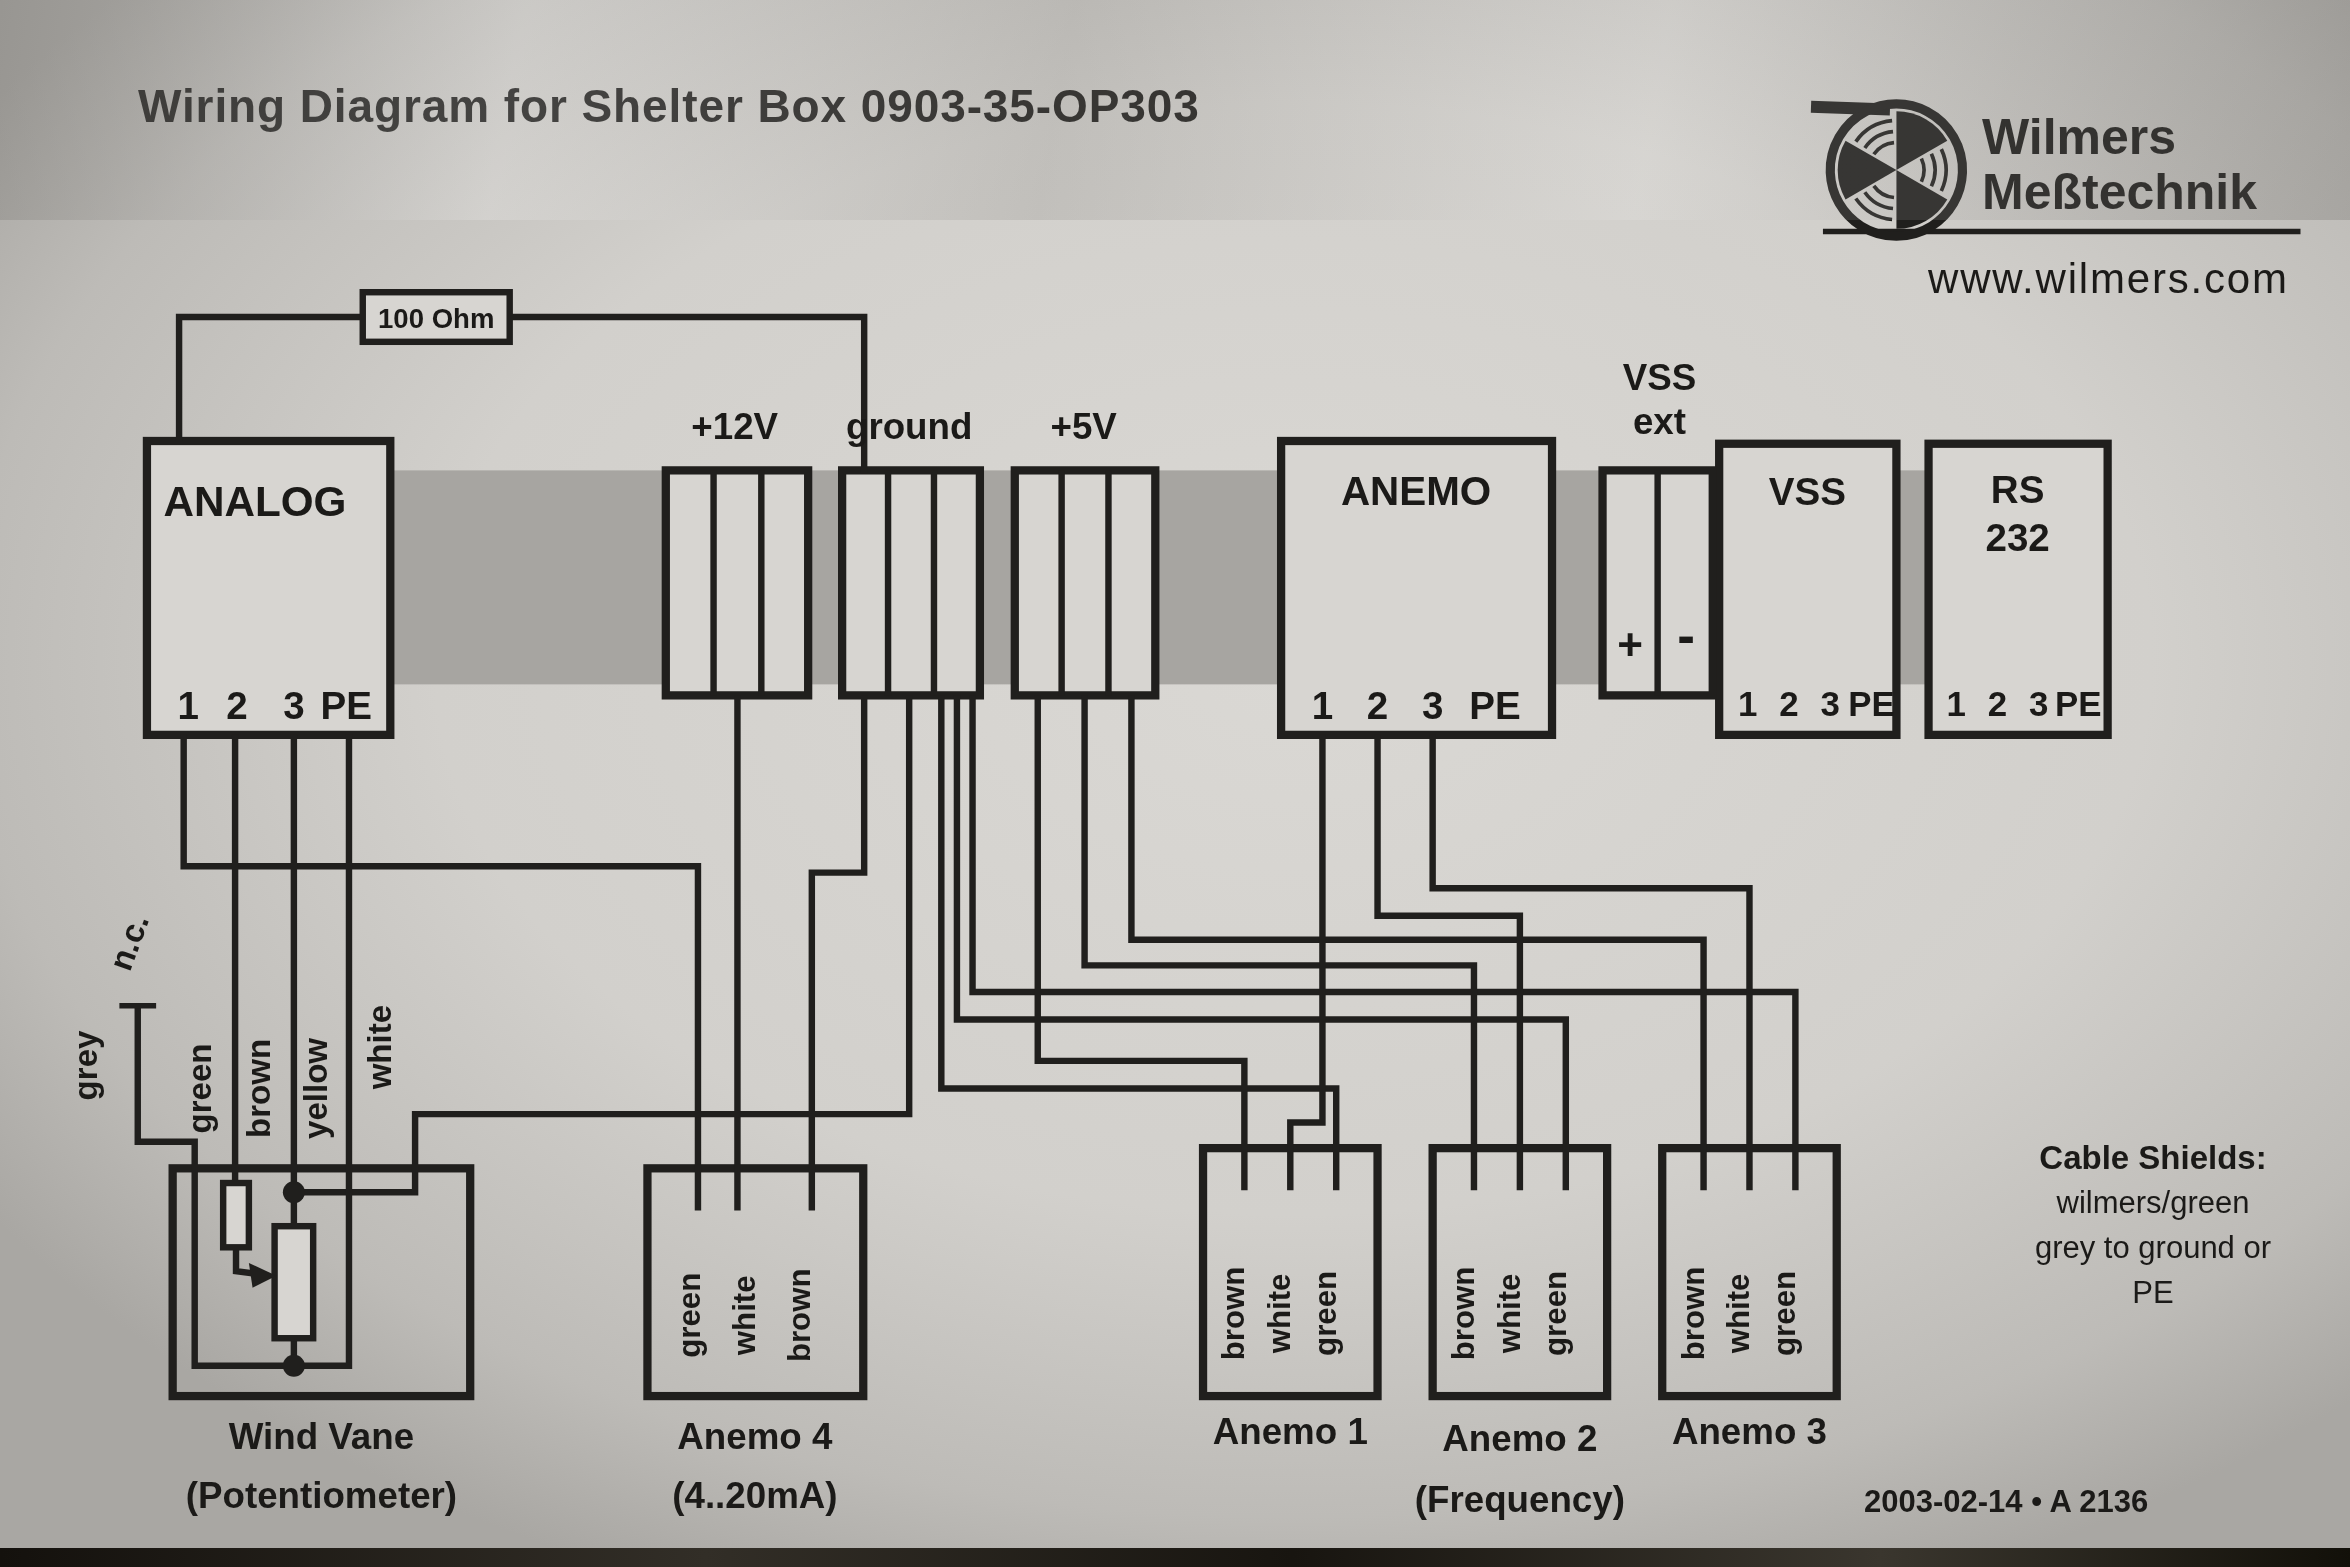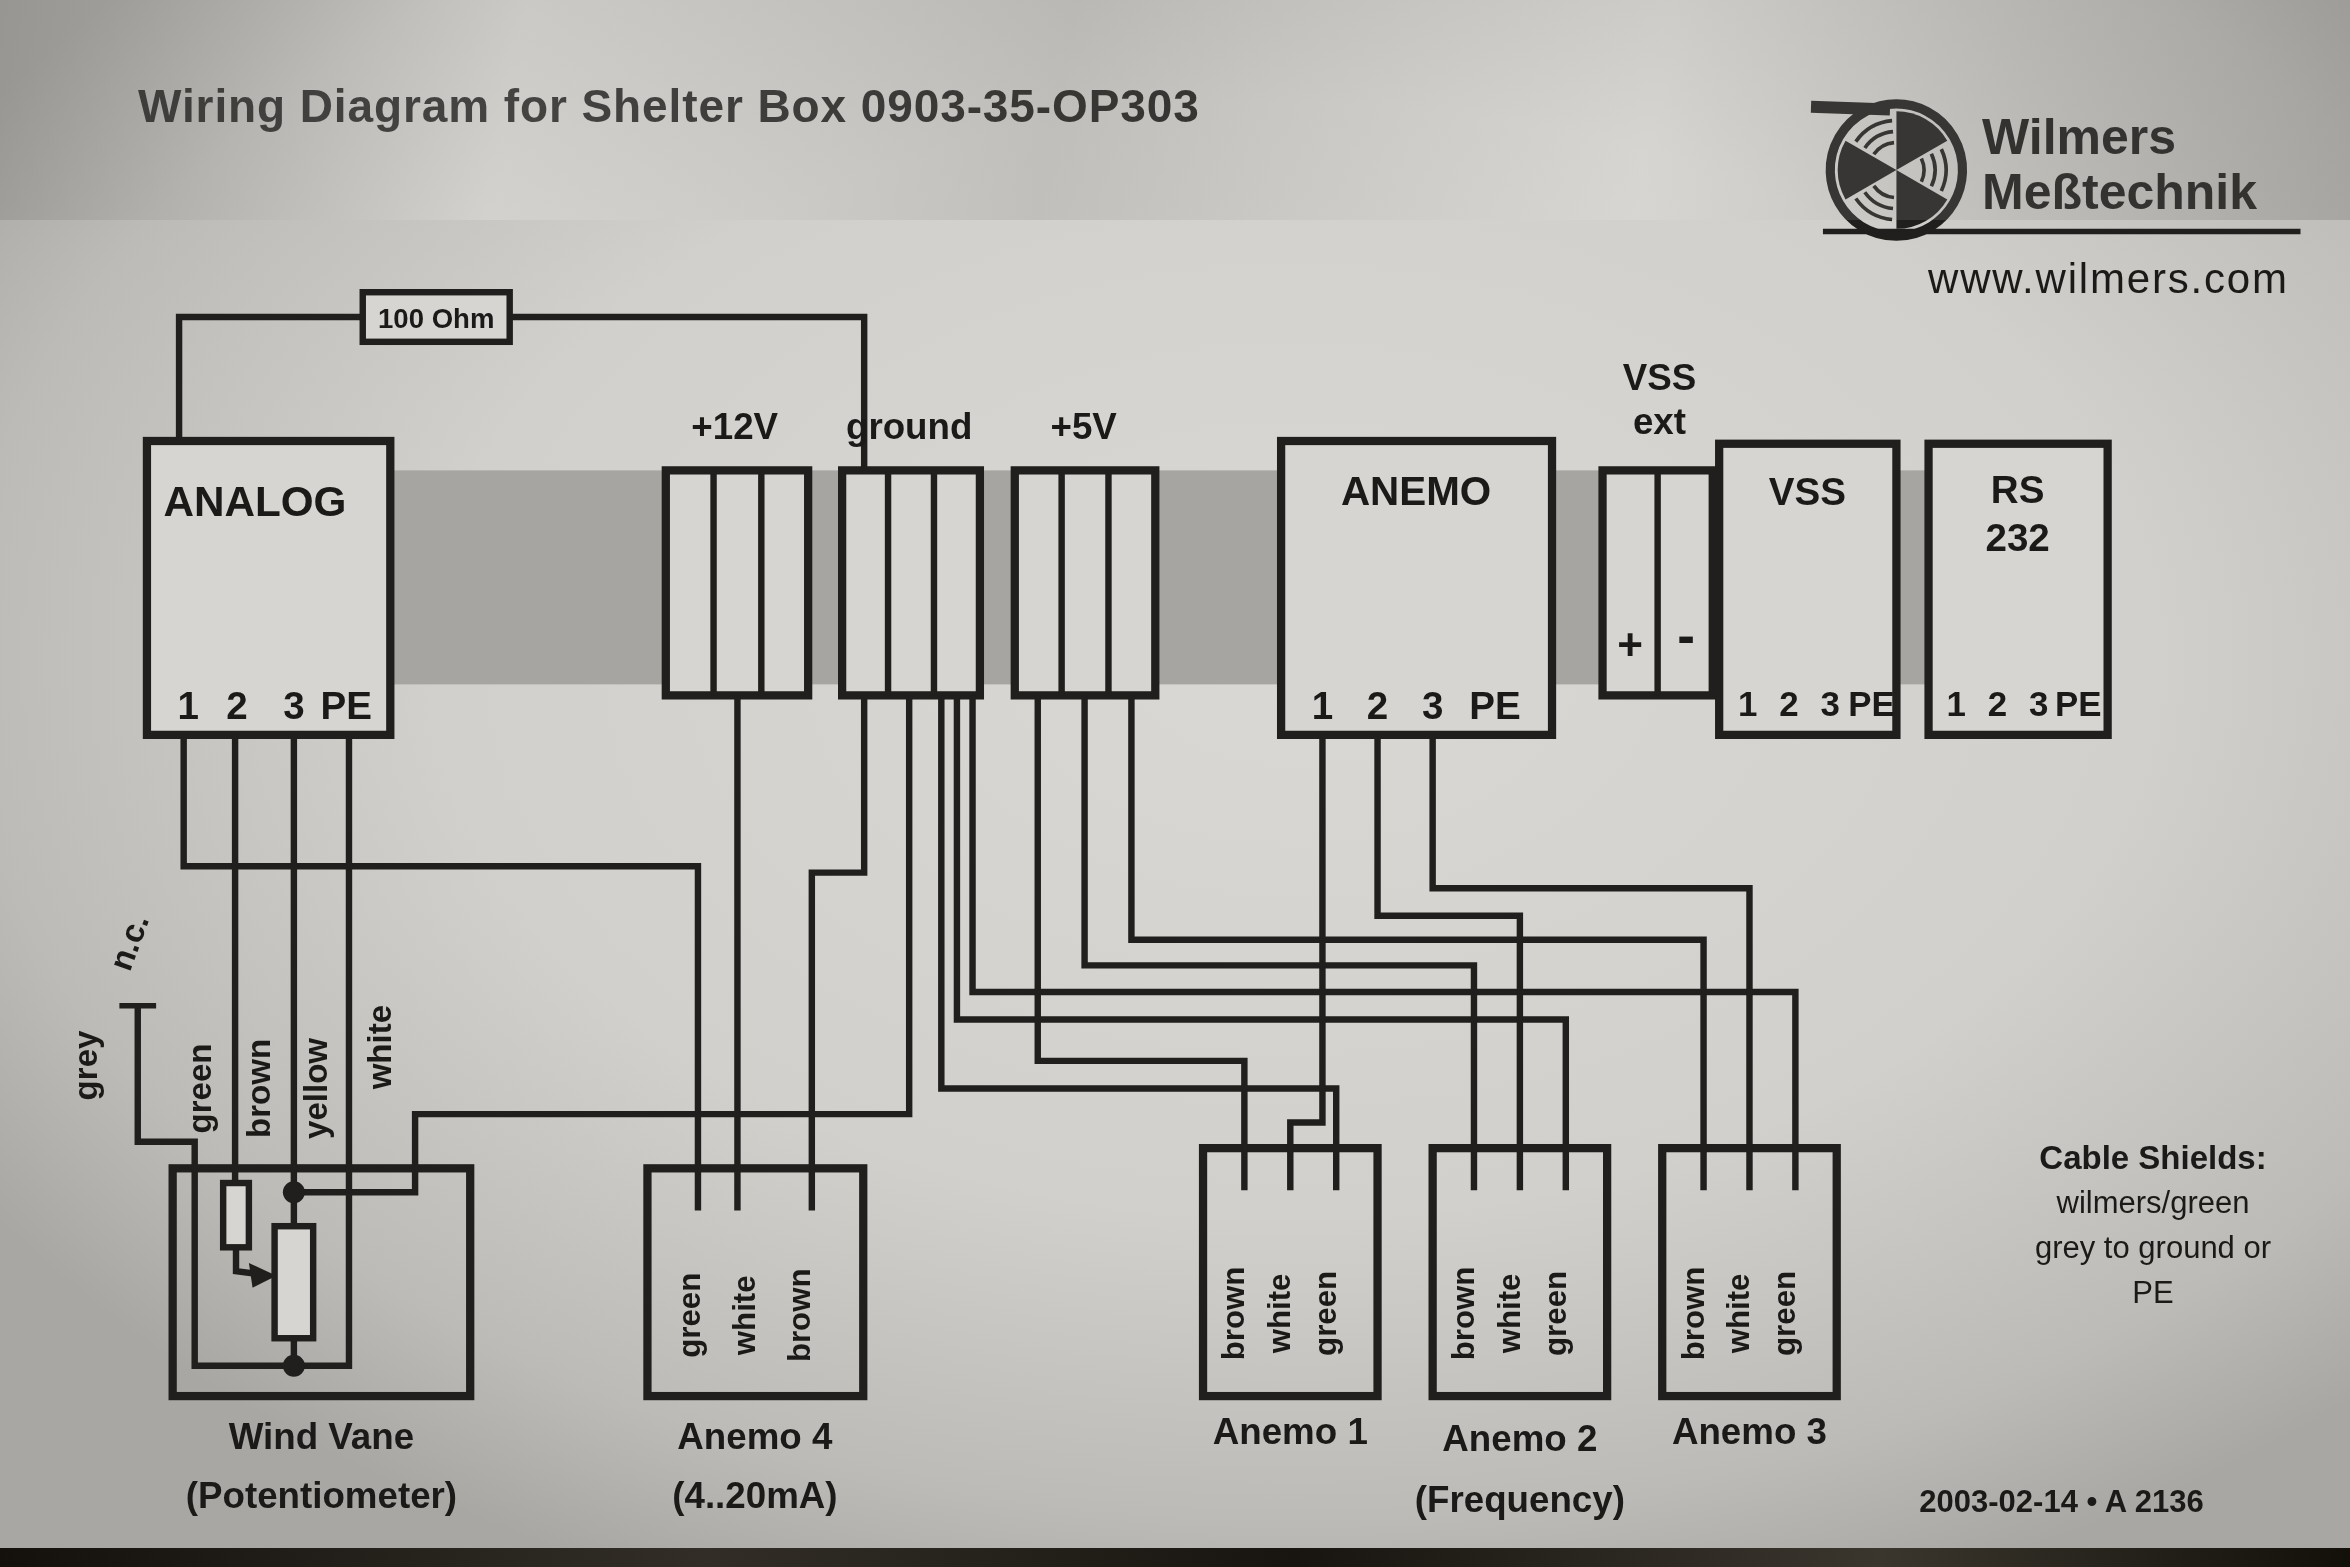--- a/index.html
+++ b/index.html
@@ -15,21 +15,21 @@
   }
   svg{position:absolute;left:0;top:0;}
   svg text{font-family:"Liberation Sans", sans-serif;}
   .abs{position:absolute;color:#1b1a18;}
   .title{left:138px;top:79px;font-size:46px;font-weight:700;letter-spacing:0.9px;}
   .logoword1{left:1982px;top:108px;font-size:50px;font-weight:700;}
   .logoword2{left:1982px;top:163px;font-size:50px;font-weight:700;}
   .website{left:1928px;top:255px;font-size:42px;font-weight:500;letter-spacing:1.8px;}
   .note{left:1942px;top:1135px;width:422px;text-align:center;font-size:31px;line-height:45px;}
   .note .h{font-size:33px;font-weight:700;}
-  .footer{left:1864px;top:1484px;width:395px;text-align:center;font-size:31px;font-weight:700;}
+  .footer{left:1864px;top:1484px;width:395px;font-size:31px;font-weight:700;}
   .bottomstrip{position:absolute;left:0;top:1548px;width:2351px;height:19px;
     background:linear-gradient(90deg,#14110d,#322e27 30%,#181510 55%,#3a362e 80%,#121009);}
 </style>
 </head>
 <body>
 
 <div class="stage">
   <svg id="diagram" width="2351" height="1568" viewBox="0 0 2560 1707">
       <rect x="425" y="512" width="970" height="233" fill="#a7a5a1" stroke="none" stroke-width="8"></rect>
       <rect x="1690" y="512" width="55" height="233" fill="#a7a5a1" stroke="none" stroke-width="8"></rect>

